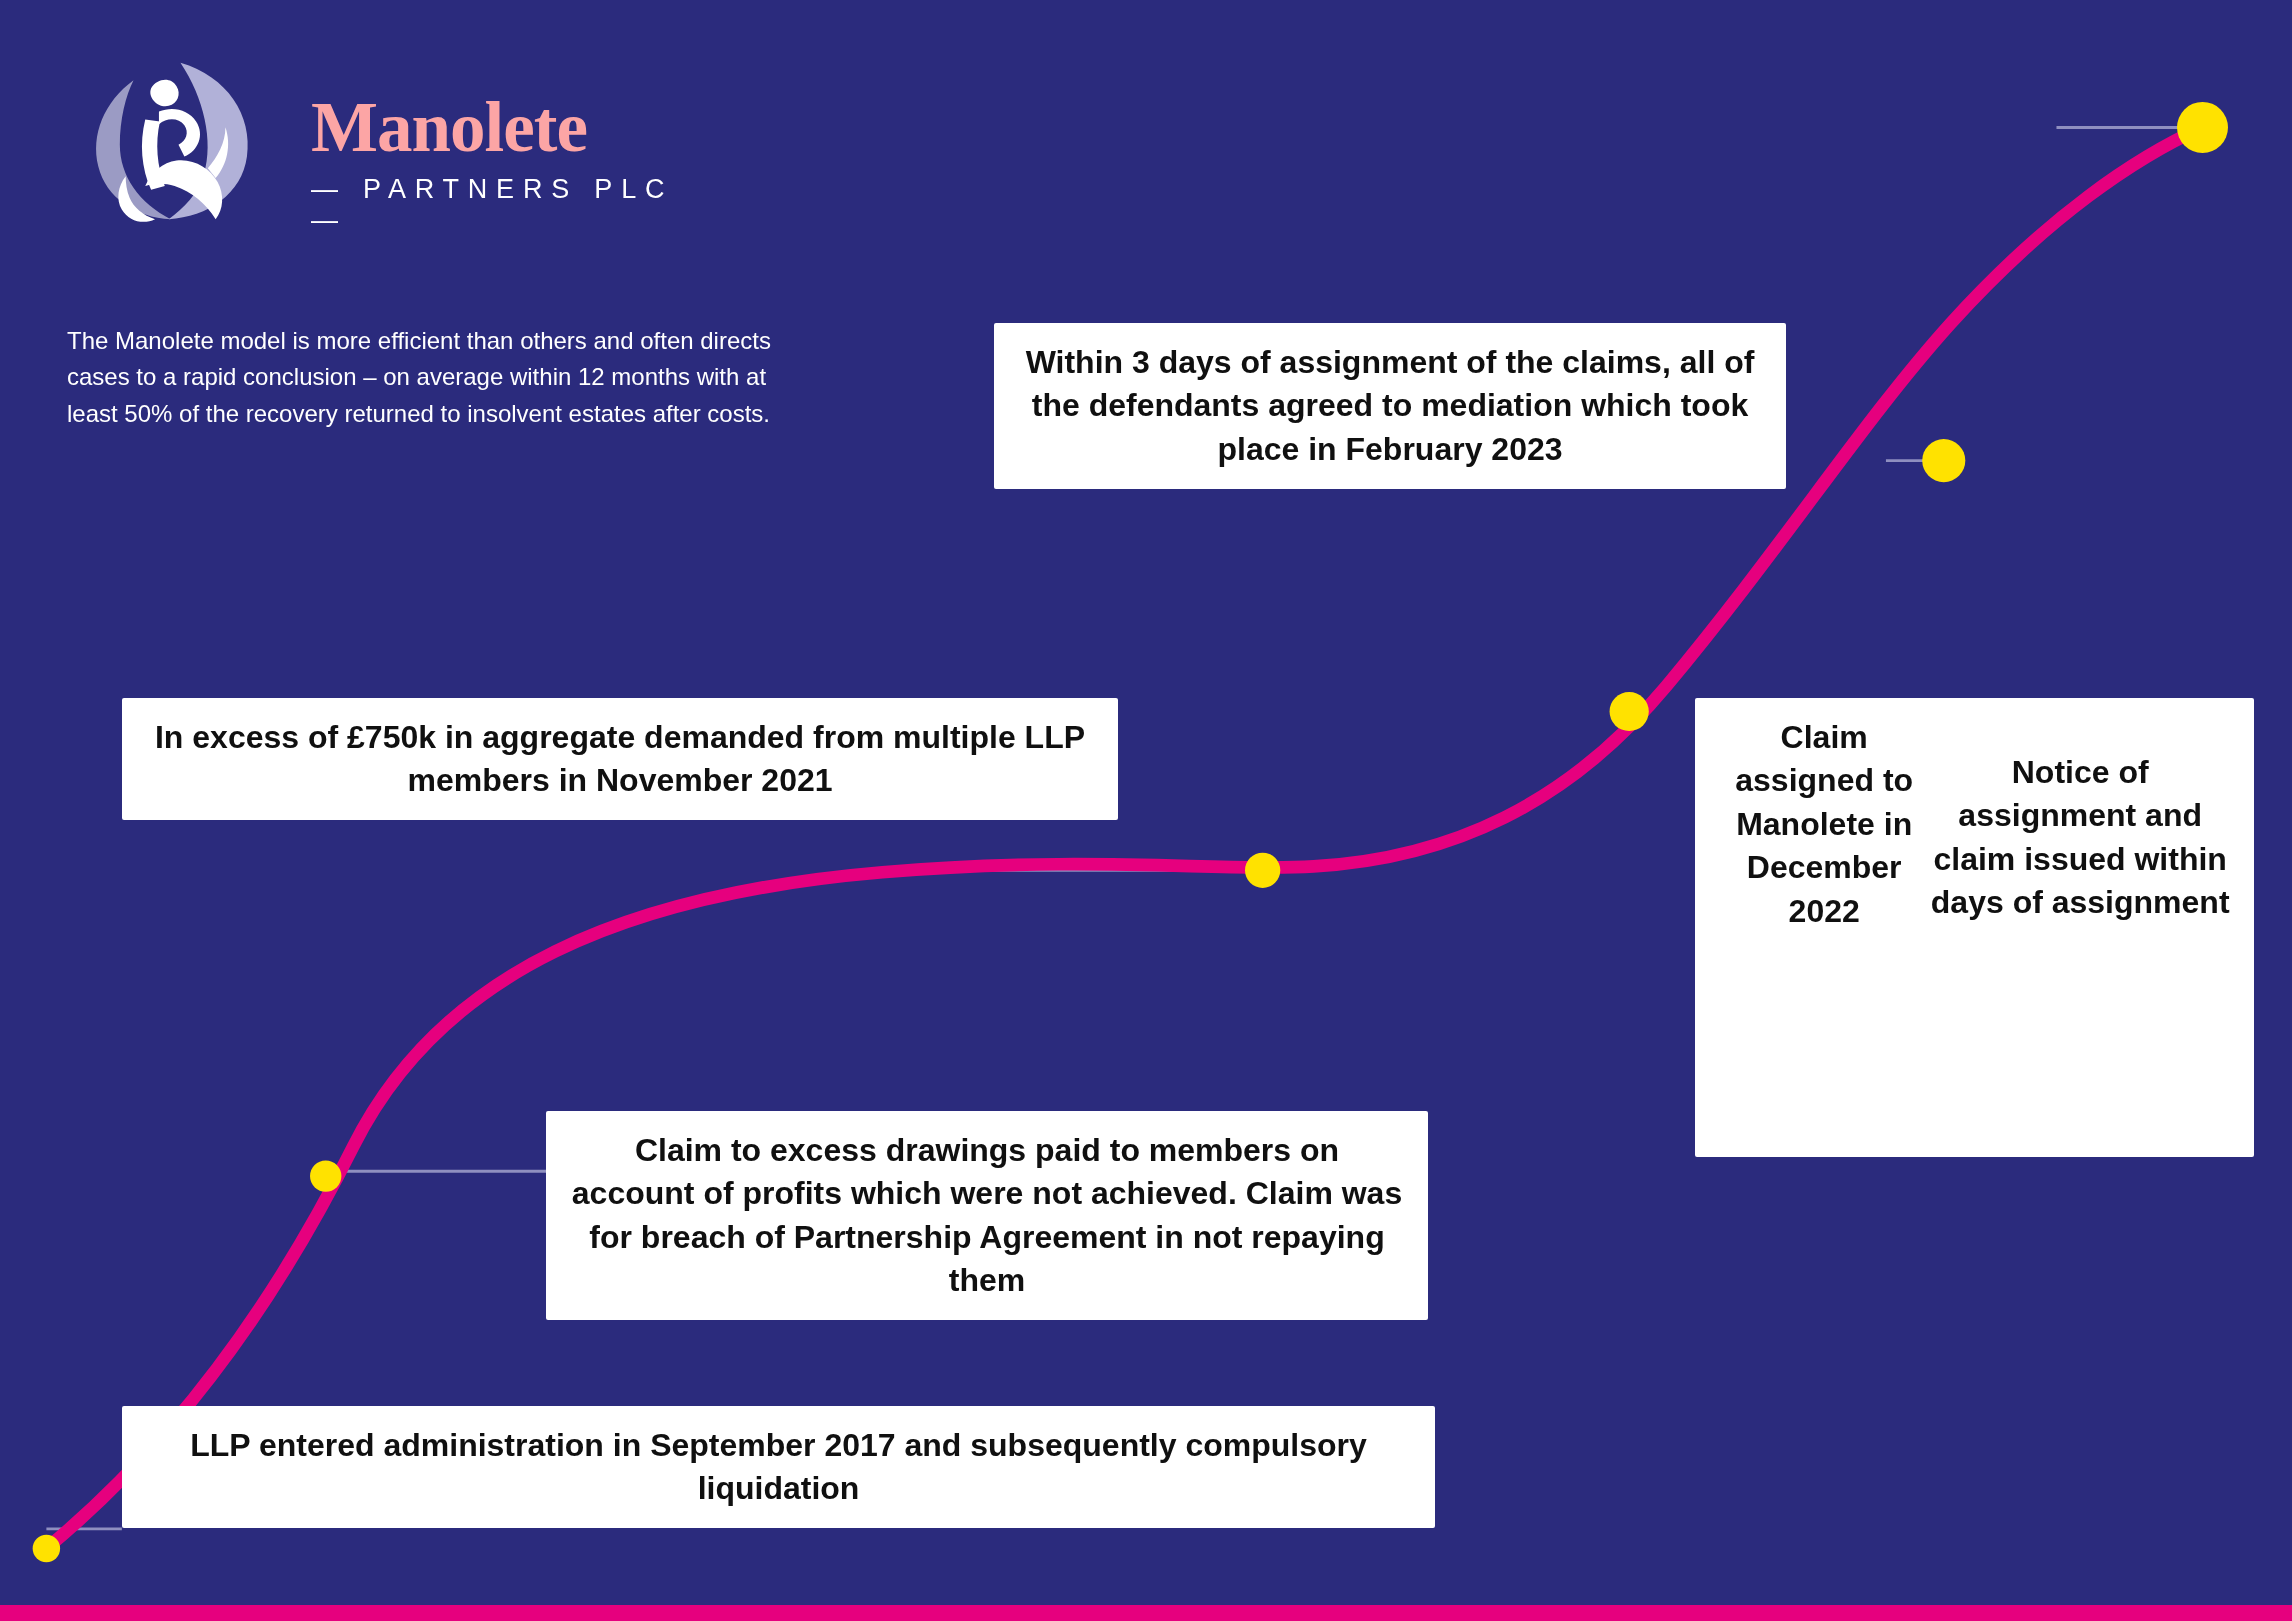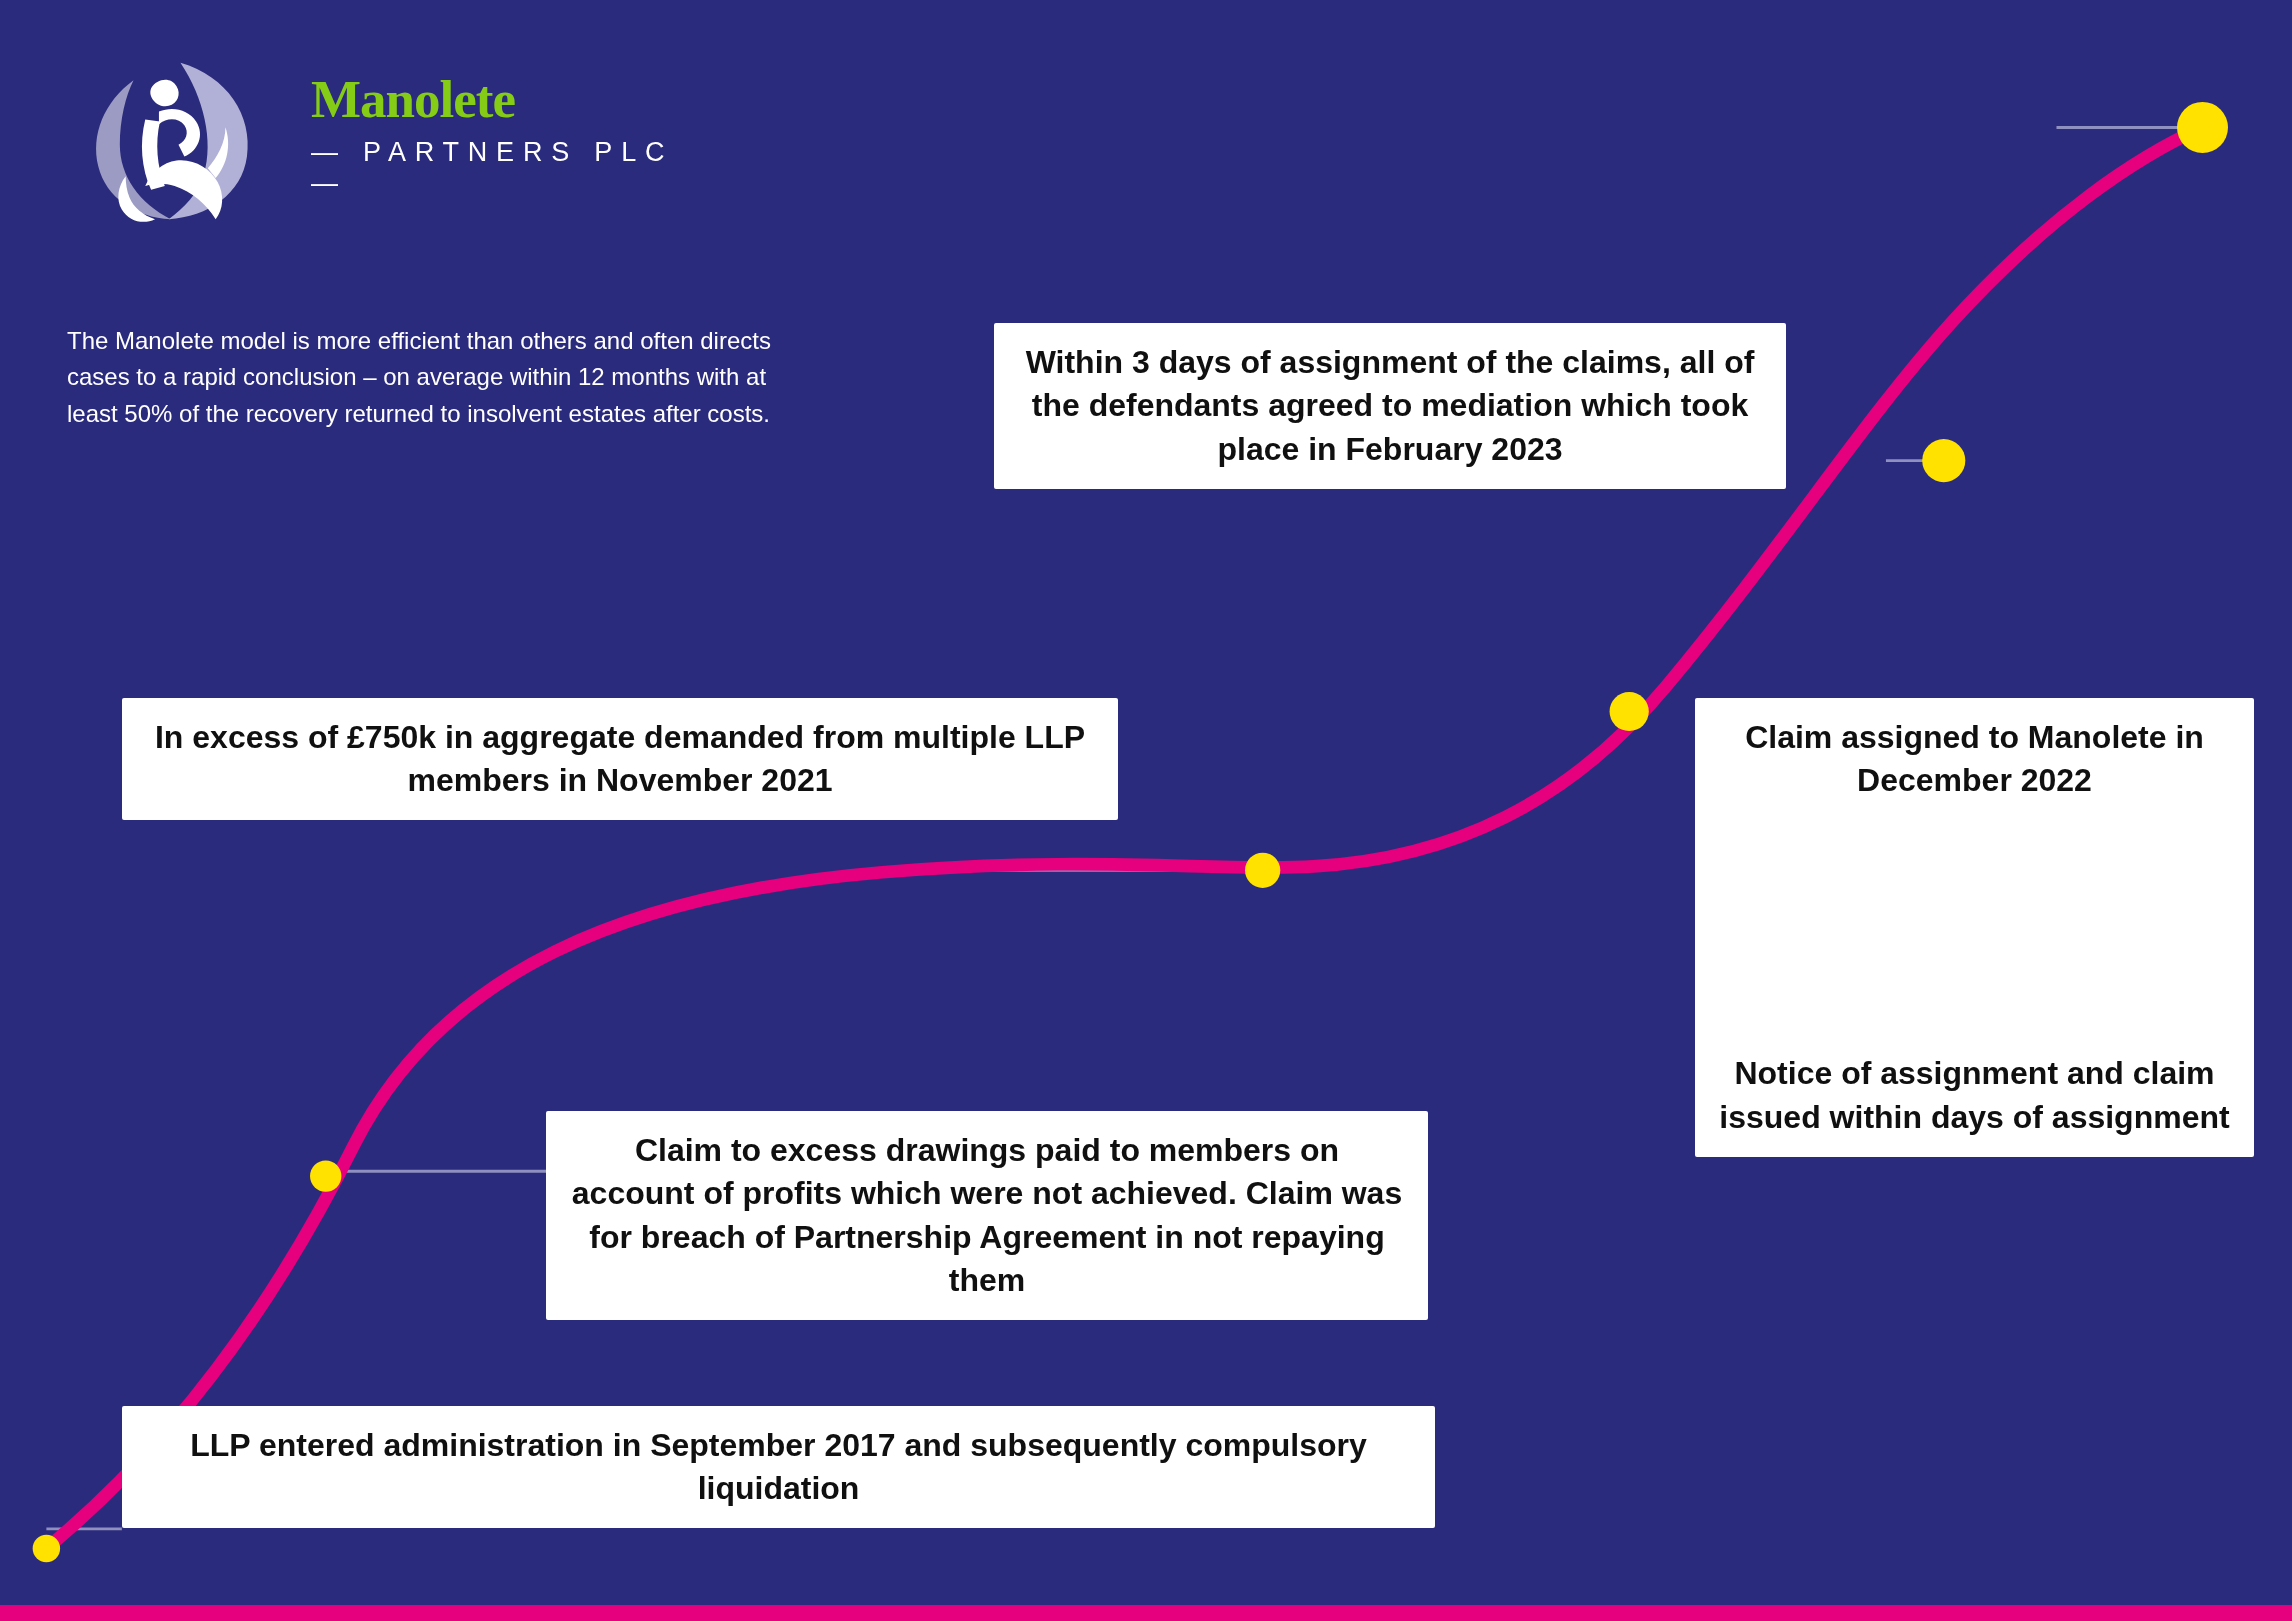--- a/index.html
+++ b/index.html
@@ -33,24 +33,25 @@
   }
   #logo-text {
     position: absolute;
     left: 250px;
     top: 21.6px;
     width: 412px;
   }
   #logo-word {
     font-family: "Liberation Serif", serif;
     font-weight: bold;
-    font-size: 53px;
-    color: #84cc16;
+    font-size: 71px;
+    color: #fca5a5;
     letter-spacing: -1px;
     line-height: 1;
+    margin-top: 19px;
   }
   #logo-sub {
     margin-top: 11.8px;
     font-family: "Liberation Sans", sans-serif;
     font-size: 27px;
     letter-spacing: 8.8px;
     color: #ffffff;
     font-weight: normal;
   }
 
@@ -90,21 +91,21 @@
   }
   .callout p {
     margin: 0;
   }
   .callout p + p {
     margin-top: 35px;
   }
 
   #callout-top    { left: 1262px; top: 39px;   width: 794px;  }
   #callout-med    { left: 994px; top: 323px;  width: 792px;  }
-  #callout-assign { left: 1695px; top: 698px;  width: 559px;  height: 459px; display:flex; flex-direction:column; justify-content:space-between;}
+  #callout-assign { left: 1695px; top: 698px;  width: 559px;  height: 459px; display:flex; flex-direction:row; justify-content:flex-start;}
   #callout-750k   { left: 122px;  top: 698px;  width: 996px;  }
   #callout-excess { left: 546px;  top: 1111px; width: 882px;  }
   #callout-admin  { left: 122px;  top: 1406px; width: 1313px; }
 
   
   #bottom-bar {
     position: absolute;
     left: 0;
     bottom: 0;
     width: 2293px;

